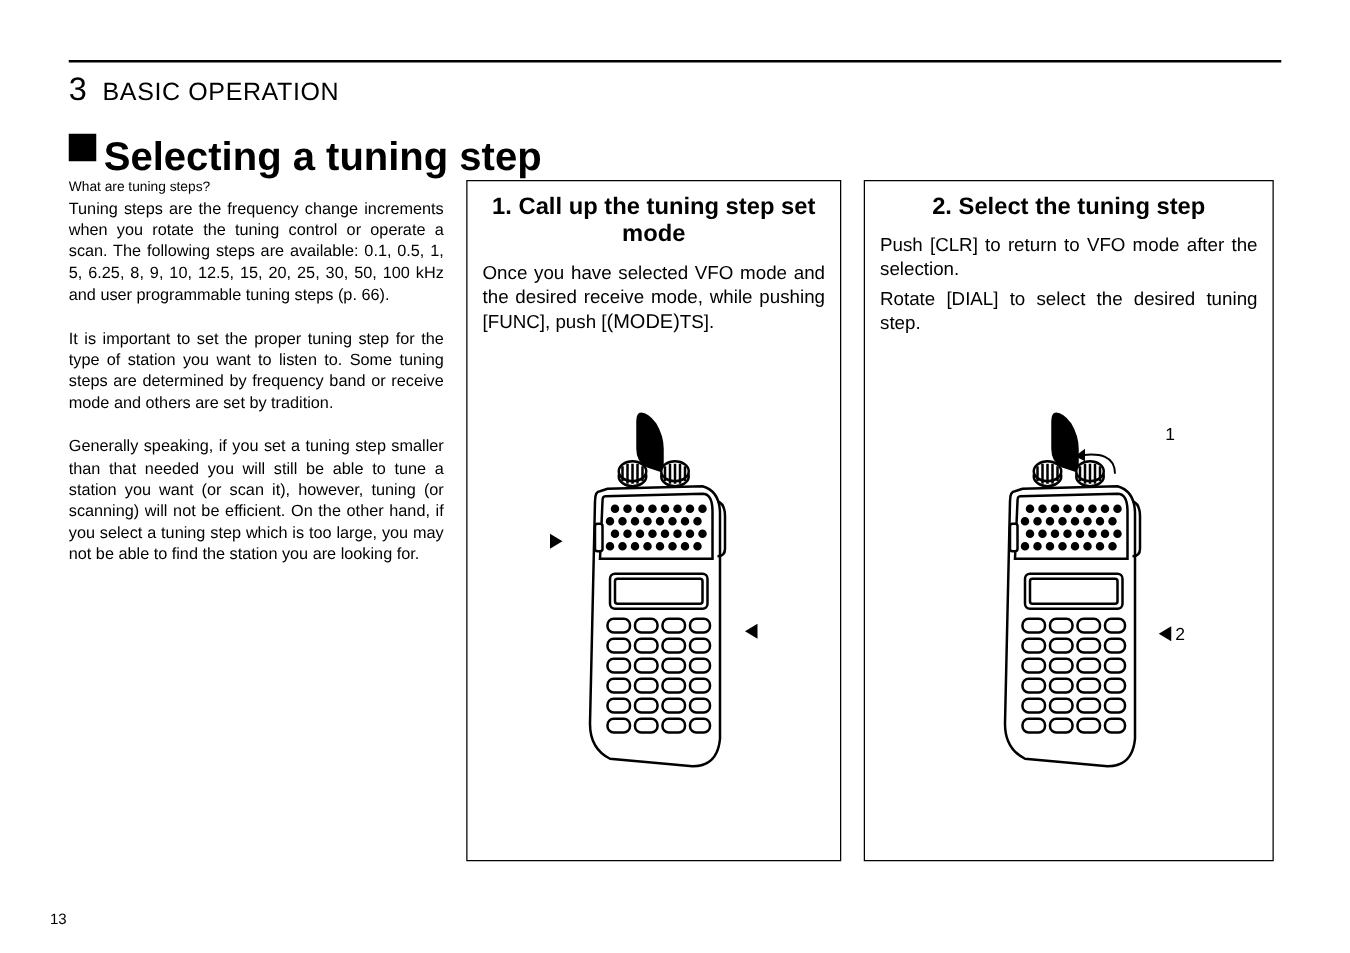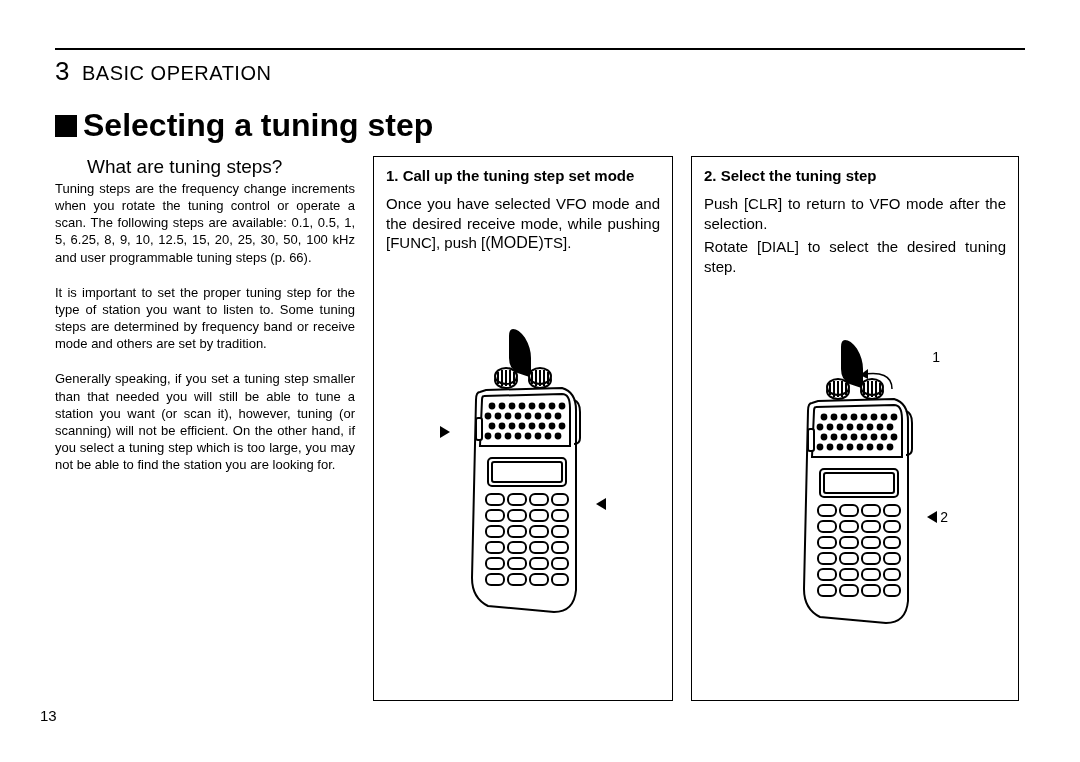--- a/index.html
+++ b/index.html
@@ -2,36 +2,36 @@
 <html><head>
 <meta charset="utf-8">
 <style>
   * { box-sizing: border-box; margin: 0; padding: 0; }
   html, body { width: 1080px; height: 762px; background: #fff; font-family: Arial, Helvetica, sans-serif; color: #000; }
   .page { width: 1080px; height: 762px; padding: 48px 55px 28px 55px; position: relative; }
   .hrule { border: none; border-top: 2px solid #000; margin: 0 0 6px 0; }
   .chapter { font-size: 20px; letter-spacing: 0.5px; margin-bottom: 20px; }
   .chapter .num { font-size: 26px; font-weight: 400; margin-right: 6px; }
   .chapter .label { font-size: 20px; }
-  .title { font-size: 32px; font-weight: bold; margin-bottom: 12px; display: flex; align-items: center; }
+  .title { font-size: 32px; font-weight: bold; margin-bottom: 0; display: flex; align-items: flex-start; }
   .title .sq { display: inline-block; width: 22px; height: 22px; background: #000; margin-right: 6px; }
   .columns { display: flex; gap: 18px; }
   .col { display: flex; flex-direction: column; }
   .col1 { width: 300px; }
   .col2 { width: 300px; }
   .col3 { width: 328px; }
-  .introlabel { font-size: 19px; margin-bottom: 2px; margin-left: 32px; }
+  .introlabel { font-size: 11px; margin-bottom: 2px; }
   .para { font-size: 13px; line-height: 1.32; text-align: justify; margin-bottom: 18px; }
   .para:last-child { margin-bottom: 0; }
   .box { border: 1.5px solid #000; padding: 10px 12px 12px 12px; height: 545px; display: flex; flex-direction: column; }
-  .boxtitle { font-size: 15px; font-weight: bold; line-height: 1.15; margin-bottom: 10px; }
+  .boxtitle { font-size: 19px; font-weight: bold; line-height: 1.15; margin-bottom: 10px; text-align: center; }
   .boxtext { font-size: 15px; line-height: 1.3; text-align: justify; margin-bottom: 4px; }
   .smallcaps { font-size: 16px; }
   .radio-wrap { flex: 1; display: flex; align-items: center; justify-content: center; position: relative; }
-  .pagenum { position: absolute; left: 40px; bottom: 38px; font-size: 15px; }
+  .pagenum { position: absolute; left: 40px; bottom: 20px; font-size: 12px; }
   .callout { position: absolute; font-size: 14px; }
   .arrow-r { width: 0; height: 0; border-top: 6px solid transparent; border-bottom: 6px solid transparent; border-left: 10px solid #000; }
   .arrow-l { width: 0; height: 0; border-top: 6px solid transparent; border-bottom: 6px solid transparent; border-right: 10px solid #000; }
   svg { display: block; }
 </style>
 </head>
 <body>
 
 <div class="page">
   <hr class="hrule">

